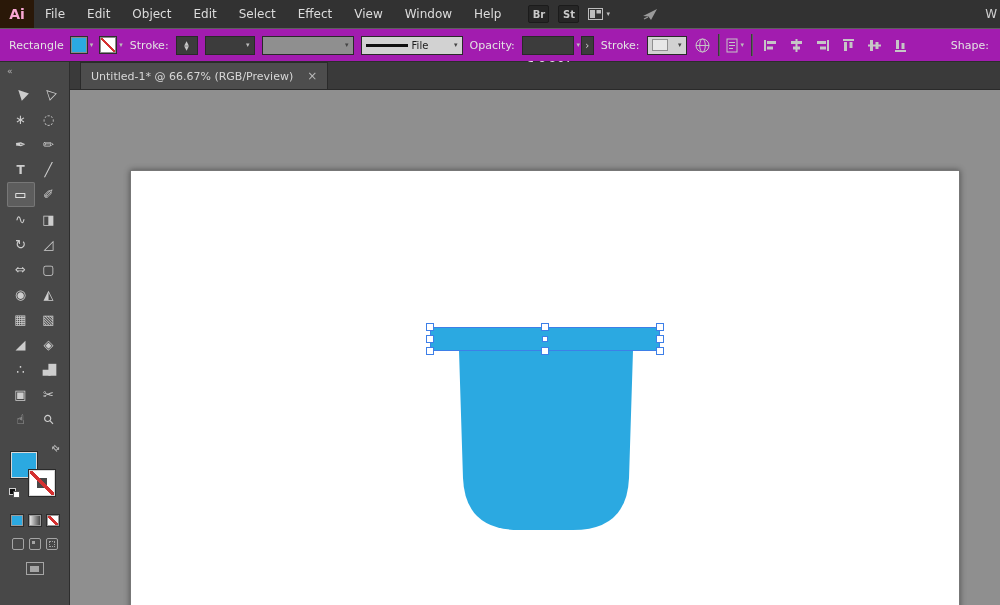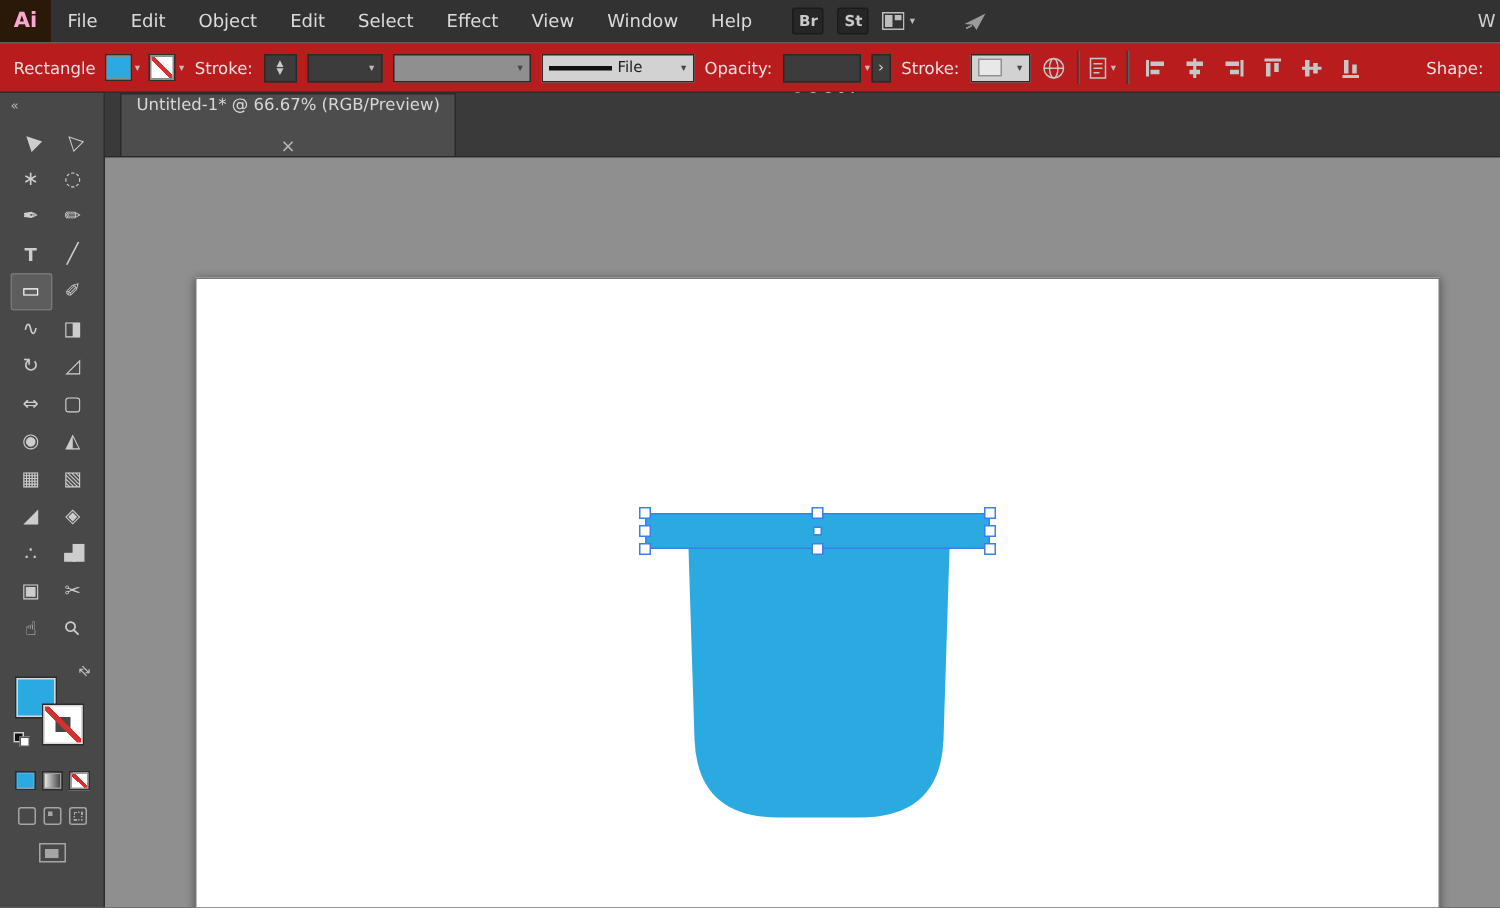--- a/index.html
+++ b/index.html
@@ -17,21 +17,21 @@
   .menu-item { padding:0 11px; line-height:28px; cursor:default; }
   .menu-extra { display:flex; align-items:center; gap:9px; margin-left:16px; }
   .sq-btn { width:21px; height:18px; background:#262626; border:1px solid #1b1b1b;
             border-radius:2px; color:#c9c9c9; font-size:10px; display:flex;
             align-items:center; justify-content:center;font-weight:bold; }
   .mb-icon { display:flex; align-items:center; gap:3px; }
   .chev { font-size:7px; color:#bcbcbc; line-height:1; }
   .menu-right { margin-left:auto; padding-right:3px; color:#d0d0d0; }
 
   
-  .controlbar { flex:0 0 34px; background:#b91c1c; border-top:1px solid #5e5e5e;
+  .controlbar { flex:0 0 34px; background:#a21caf; border-top:1px solid #5e5e5e;
                 border-bottom:1px solid #2c2c2c; display:flex; align-items:center;
                 gap:7px; padding:0 9px; font-size:11px; color:#e3e3e3; }
   .cb-label { white-space:nowrap; }
   .swatch-ctrl { display:flex; align-items:center; gap:3px; }
   .swatch16 { width:16px; height:16px; border:1px solid #8b8b8b;
               box-shadow:0 0 0 1px #2e2e2e; position:relative; background:#fff; }
   .none-swatch { background:linear-gradient(to top right, transparent 44%, #d43030 44%,
                  #d43030 56%, transparent 56%), #fff; }
   .spinner { width:22px; height:19px; background:#3c3c3c; border:1px solid #292929;
              display:flex; flex-direction:column; align-items:center; justify-content:center; }
@@ -108,21 +108,21 @@
                  position:relative; }
   .screen-mode::after { content:""; position:absolute; left:3px; top:3px; width:9px;
                  height:6px; background:#a5a5a5; }
 
   
   .main { flex:1; display:flex; flex-direction:column; min-width:0; }
   .tabbar { flex:0 0 28px; background:#3a3a3a; border-bottom:1px solid #2a2a2a;
             display:flex; align-items:stretch; }
   .tab { margin-left:10px; background:#4d4d4d; border:1px solid #2a2a2a; border-bottom:none;
          display:flex; align-items:center; gap:14px; padding:0 10px; font-size:11px;
-         color:#d8d8d8;flex-direction:column; }
+         color:#d8d8d8; }
   .tab-close { color:#b9b9b9; font-size:12px; }
   .canvas { flex:1; position:relative; overflow:hidden; }
   .artboard { position:absolute; left:60px; top:80px; width:830px; height:450px;
               background:#fff; box-shadow:0 0 6px rgba(0,0,0,0.45);
               border:1px solid #777; }
   svg.artwork { position:absolute; left:0; top:0; }
 </style>
 </head>
 <body>
 

